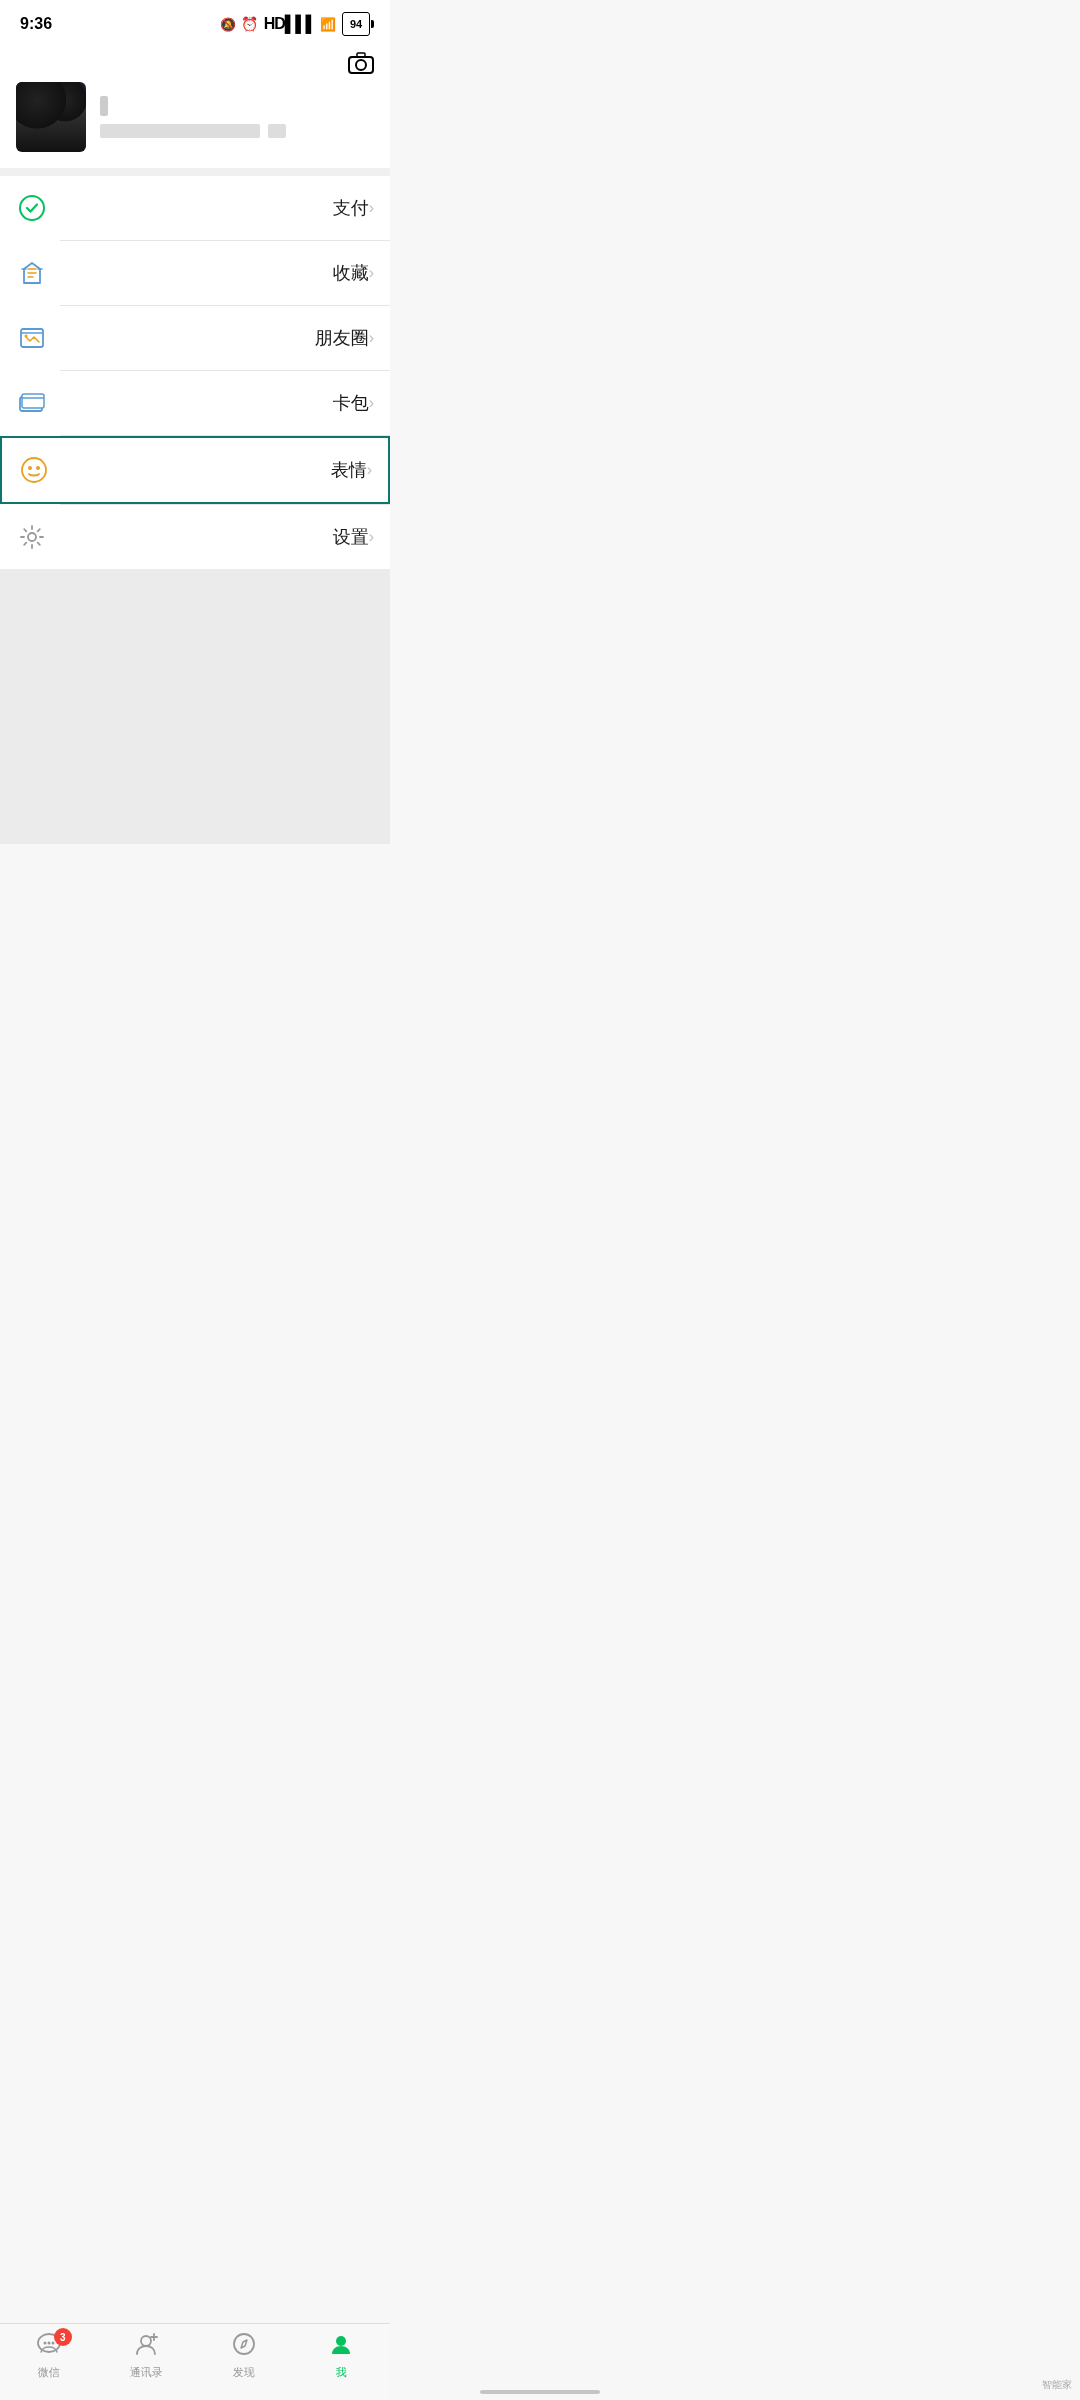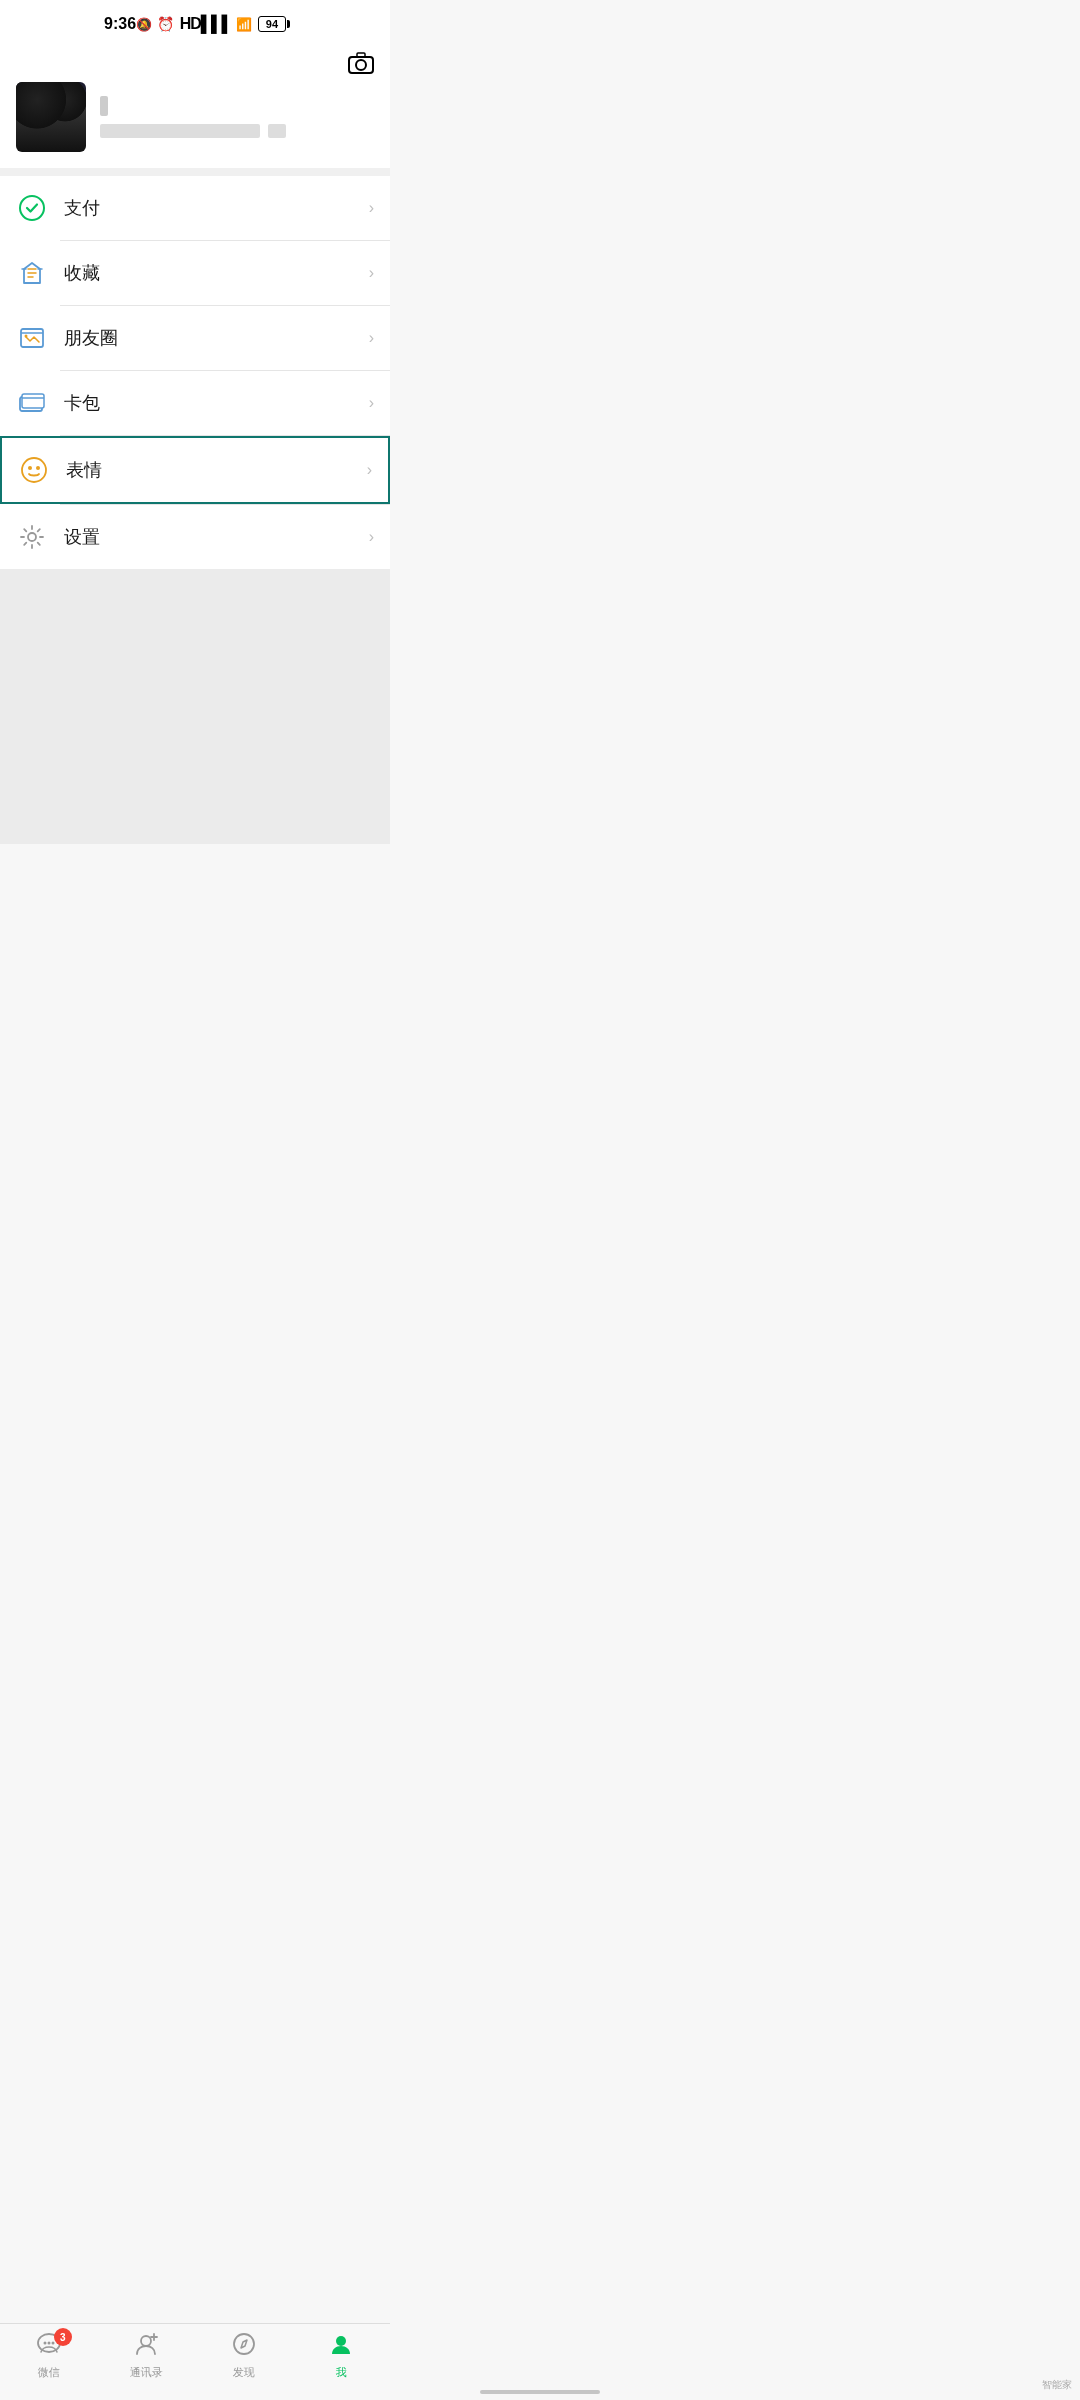--- a/index.html
+++ b/index.html
@@ -10,21 +10,21 @@
       height: 844px;
       background: #f7f7f7;
       font-family: -apple-system, 'PingFang SC', 'Helvetica Neue', sans-serif;
       overflow: hidden;
       position: relative;
     }
 
     
     .status-bar {
       display: flex;
-      justify-content: center;
+      justify-content: space-between;
       align-items: center;
       padding: 12px 20px 8px;
       background: #fff;
       height: 44px;
     }
 
     .status-time {
       font-size: 16px;
       font-weight: 600;
       color: #000;
@@ -40,21 +40,21 @@
 
     .battery-box {
       display: inline-flex;
       align-items: center;
       border: 1.5px solid #000;
       border-radius: 3px;
       padding: 1px 2px;
       font-size: 11px;
       font-weight: 600;
       position: relative;
-      height: 16px;
+      height: 24px;
       min-width: 28px;
       justify-content: center;
     }
 
     .battery-box::after {
       content: '';
       position: absolute;
       right: -5px;
       top: 50%;
       transform: translateY(-50%);
@@ -156,20 +156,21 @@
     }
 
     .menu-item {
       display: flex;
       align-items: center;
       padding: 16px 16px;
       background: #fff;
       cursor: pointer;
       position: relative;
       min-height: 64px;
+      text-align: right;
     }
 
     .menu-item.highlighted {
       border: 2px solid #0f766e;
     }
 
     .menu-icon {
       width: 32px;
       height: 32px;
       display: flex;

